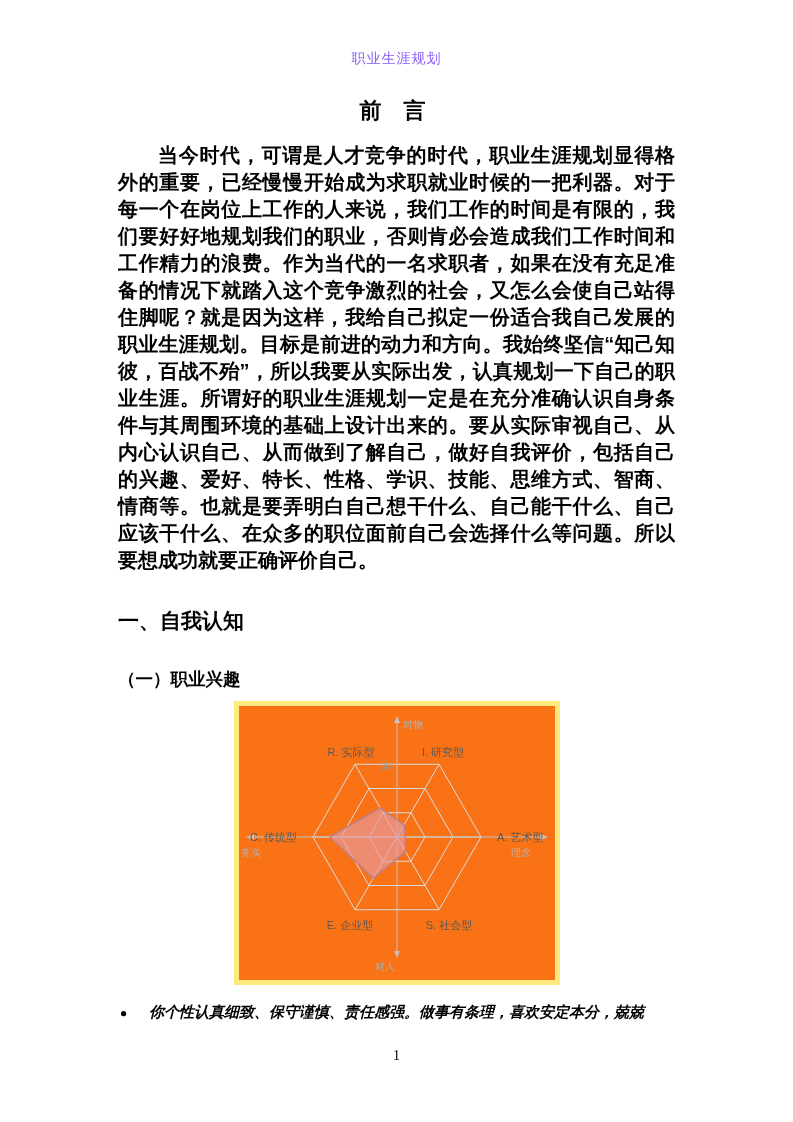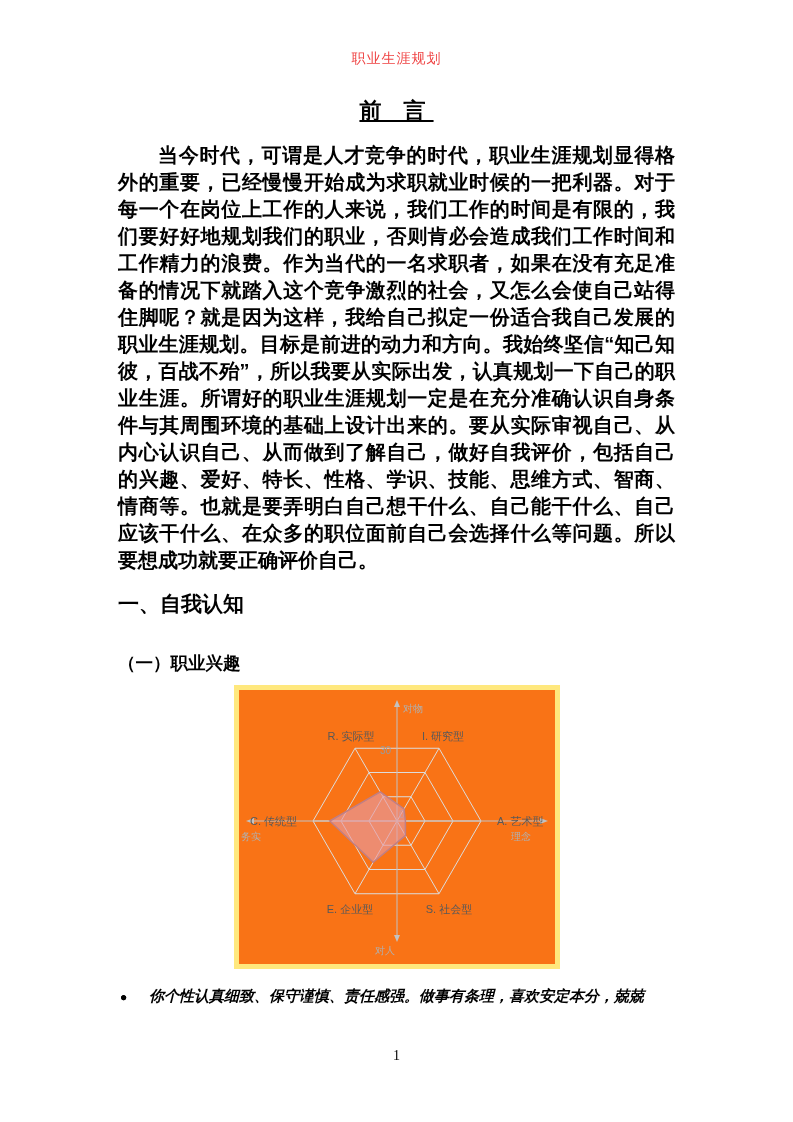--- a/index.html
+++ b/index.html
@@ -5,33 +5,33 @@
 <style>
   * { margin:0; padding:0; box-sizing:border-box; }
   html,body { background:#9a9a9a; }
   .page {
     width:793px; height:1122px; background:#ffffff; position:relative;
     margin:0 auto; color:#000; font-family:"Liberation Sans", sans-serif;
     overflow:hidden;
   }
   .doc-header {
     position:absolute; top:50px; left:0; width:100%; text-align:center;
-    font-family:"Liberation Serif", serif; font-size:14px; color:#ef4444;
+    font-family:"Liberation Serif", serif; font-size:14px; color:#8b5cf6;
     letter-spacing:1px;
   }
   .content { position:absolute; top:96px; left:118px; width:557px; }
   .preface-title {
     font-size:22px; font-weight:bold; text-align:center;
-    letter-spacing:8px; margin-bottom:16px; line-height:30px;text-decoration:underline;
+    letter-spacing:8px; margin-bottom:16px; line-height:30px;
   }
   .preface-body {
     font-size:20px; font-weight:bold; line-height:27px;
     text-align:justify; text-indent:2em;
   }
-  .h-self   { font-size:21px;   font-weight:bold; margin-top:16px; line-height:29px;font-family:Liberation Serif, serif; }
+  .h-self   { font-size:21px;   font-weight:bold; margin-top:32px; line-height:29px; }
   .h-interest { font-size:17.5px; font-weight:bold; margin-top:32px; line-height:24px; }
   .intro {
     font-family:"Liberation Serif", serif; font-size:15px;
     margin-top:30px; text-indent:2em; line-height:21px;
   }
   .chart-wrap { margin-top:10px; display:flex; justify-content:center; }
   .chart-frame { border:5px solid #ffe87d; background:#f97316; line-height:0; }
   #radar text { font-family:"Liberation Sans", sans-serif; }
   .bullets { list-style:none; margin-top:14px; }
   .bullets li {

